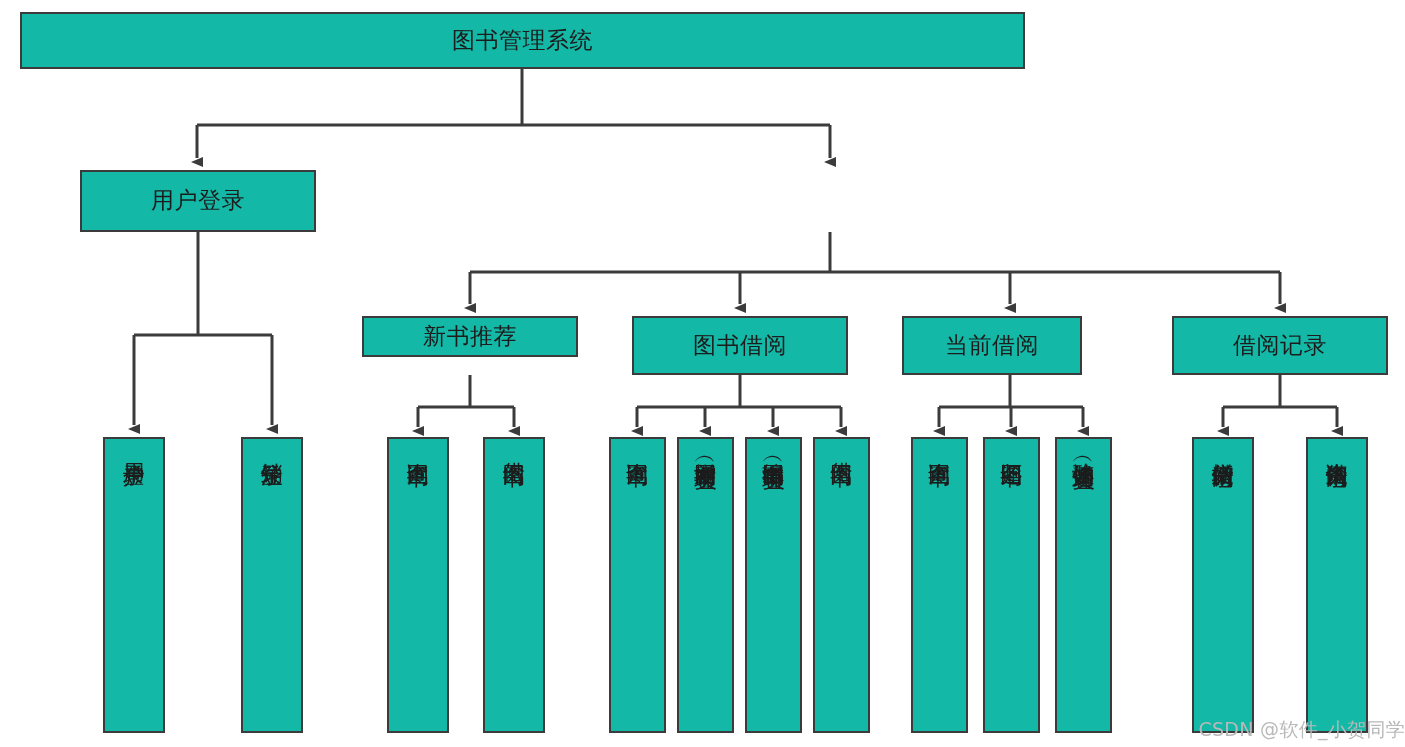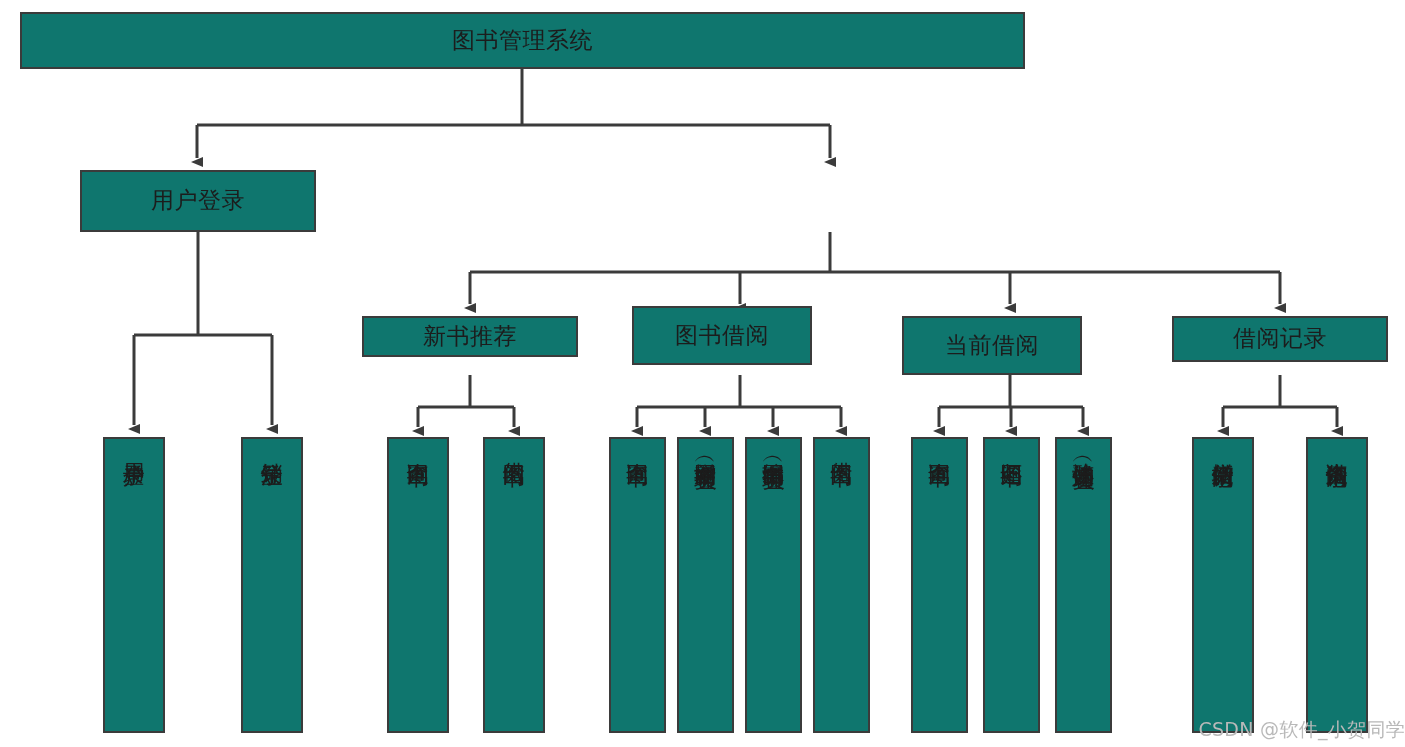--- a/index.html
+++ b/index.html
@@ -24,21 +24,21 @@
     left: 0;
     top: 0;
     width: 1405px;
     height: 747px;
     pointer-events: none;
   }
   .node {
     position: absolute;
     box-sizing: border-box;
     border: 2.5px solid #3b3b3b;
-    background: #0f766e;
+    background: #14b8a6;
     display: flex;
     align-items: center;
     justify-content: center;
     color: #1c1c1c;
   }
   .node-h .node-label {
     font-size: 23px;
     line-height: 1.1;
     letter-spacing: 0.5px;
     white-space: nowrap;
@@ -128,27 +128,27 @@
     <span class="node-label">图书管理系统</span>
   </div>
 
   <div class="node node-h" style="left:80px; top:170px; width:236px; height:62px;">
     <span class="node-label">用户登录</span>
   </div>
 
   <div class="node node-h" style="left:362px; top:316px; width:216px; height:41px;">
     <span class="node-label">新书推荐</span>
   </div>
-  <div class="node node-h" style="left:632px; top:306px; width:180px; height:59px;">
+  <div class="node node-h" style="left:632px; top:316px; width:216px; height:59px;">
     <span class="node-label">图书借阅</span>
   </div>
   <div class="node node-h" style="left:902px; top:316px; width:180px; height:59px;">
     <span class="node-label">当前借阅</span>
   </div>
-  <div class="node node-h" style="left:1172px; top:316px; width:216px; height:46px;">
+  <div class="node node-h" style="left:1172px; top:316px; width:216px; height:59px;">
     <span class="node-label">借阅记录</span>
   </div>
 
   <div class="node node-v" style="left:103px; top:437px; width:62px; height:296px;">
     <span class="node-label">用户登录</span>
   </div>
   <div class="node node-v" style="left:241px; top:437px; width:62px; height:296px;">
     <span class="node-label">注销登录</span>
   </div>
 

